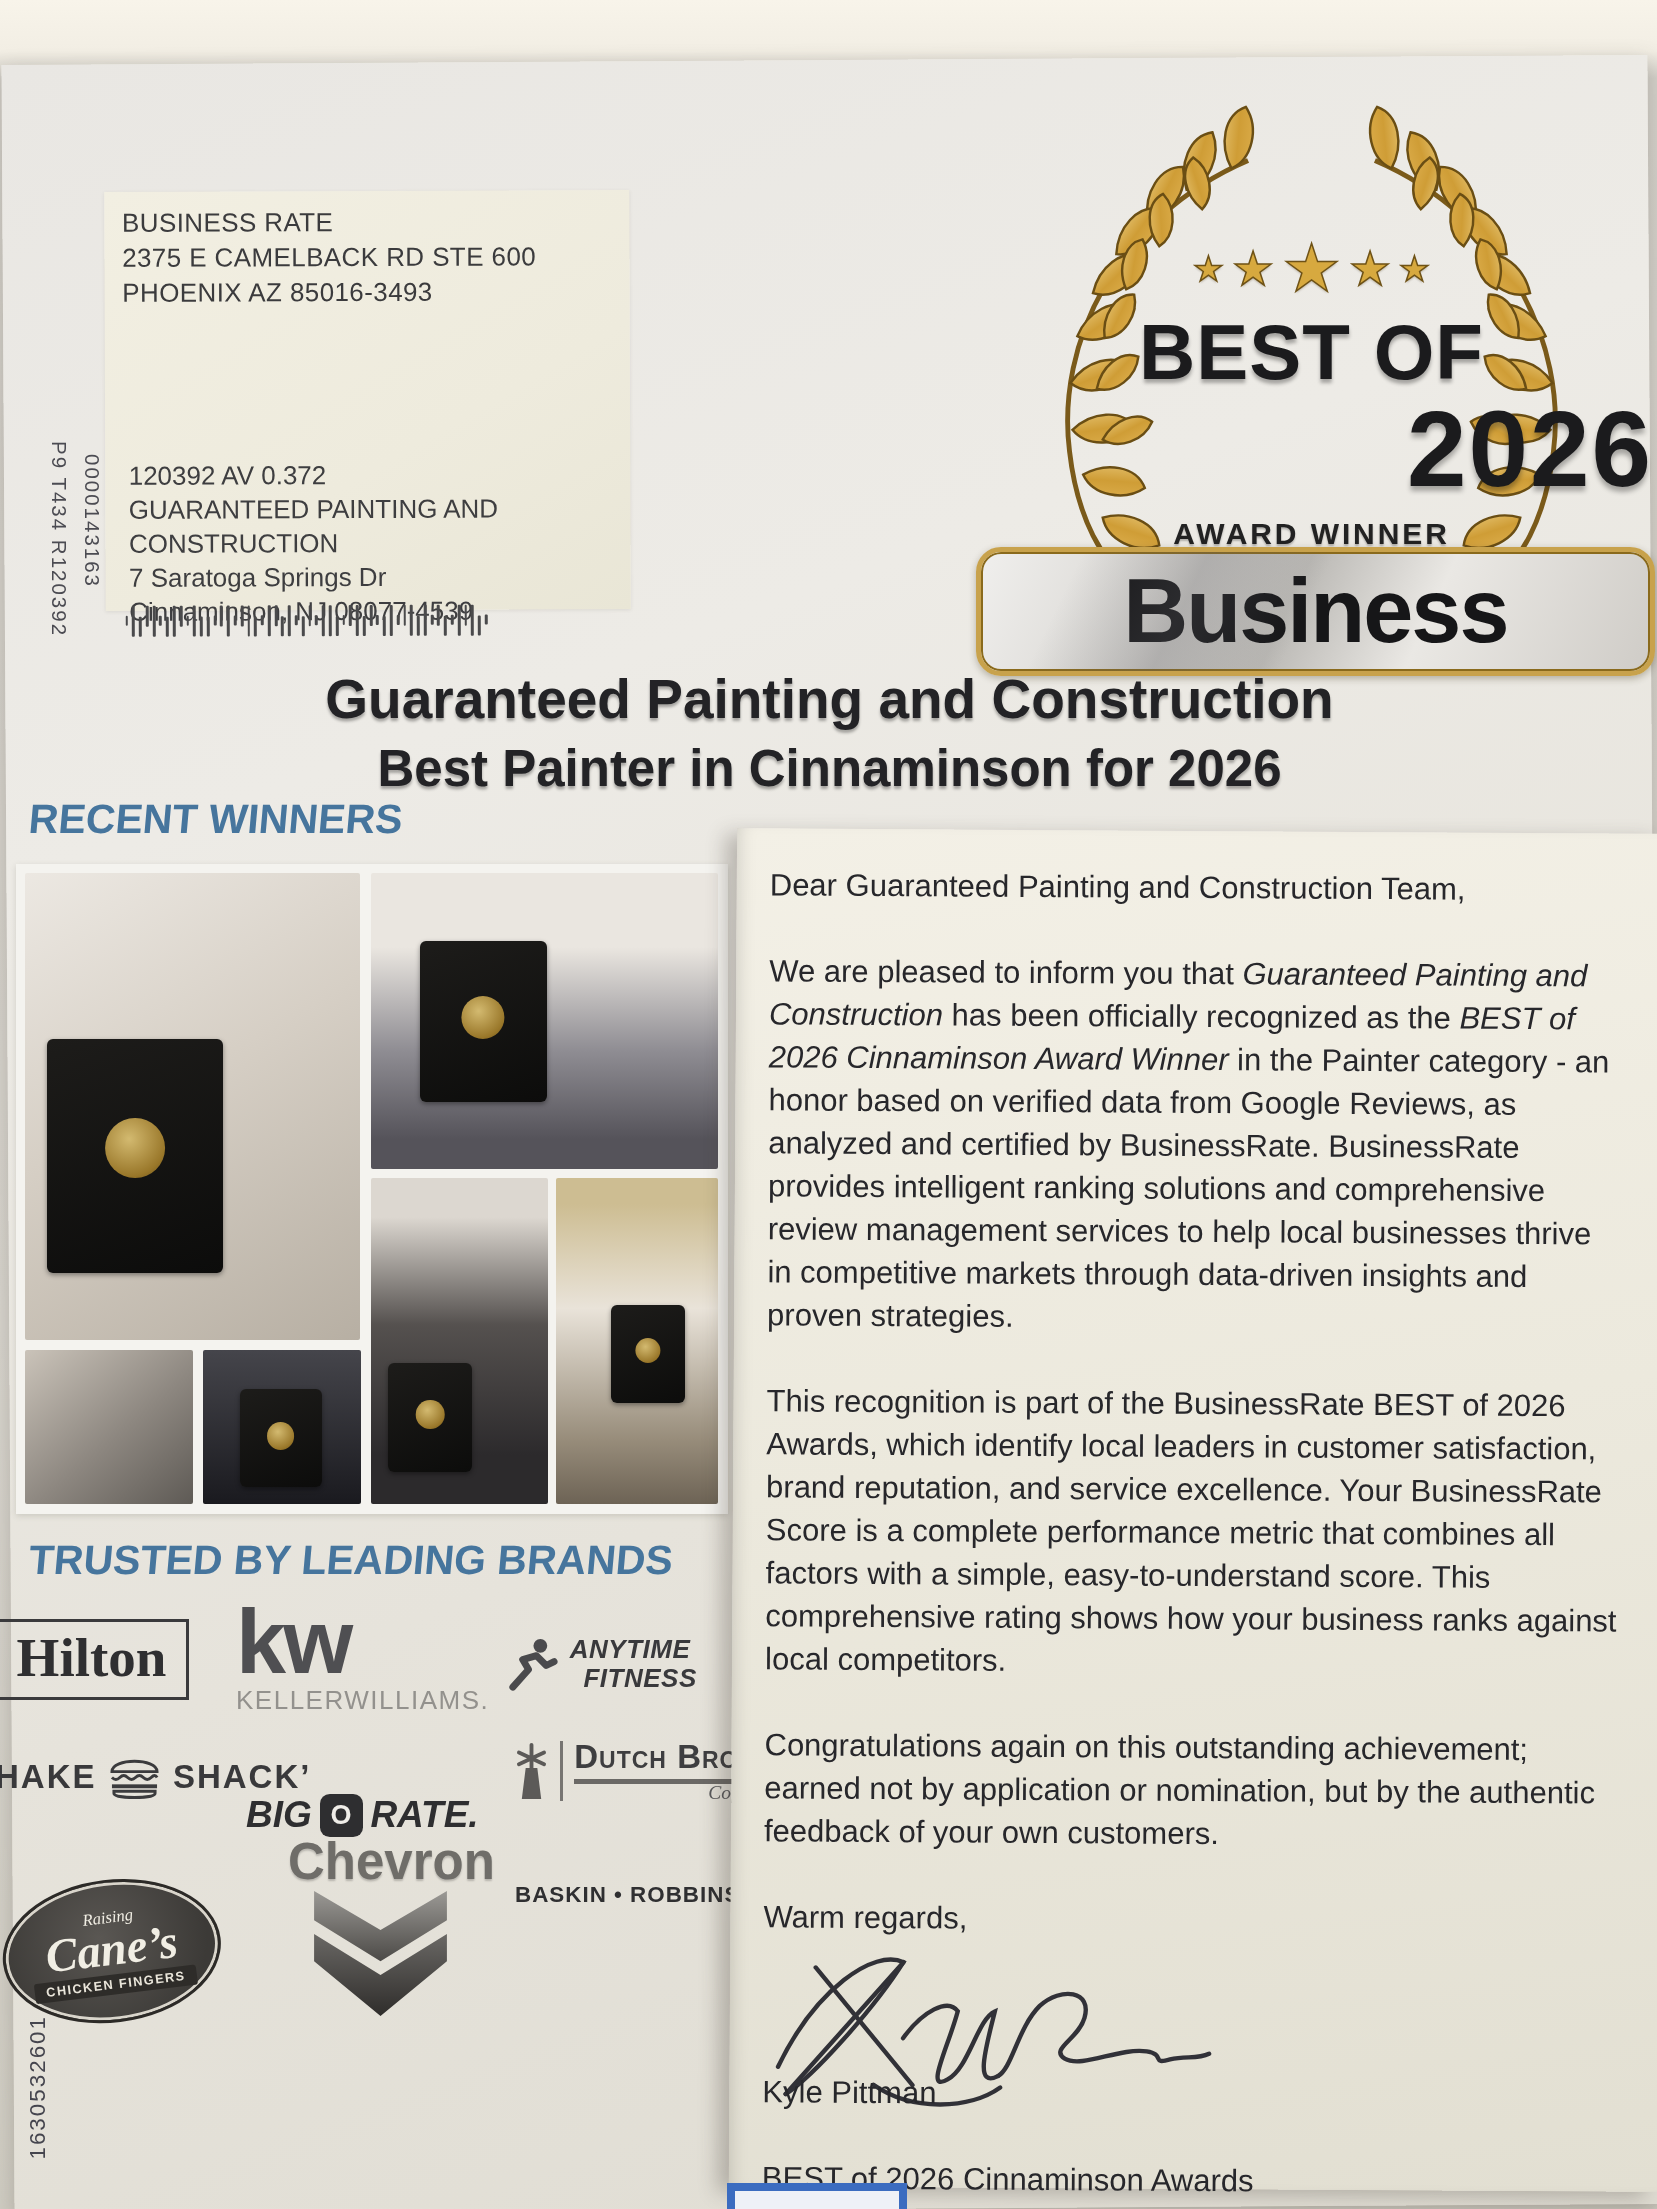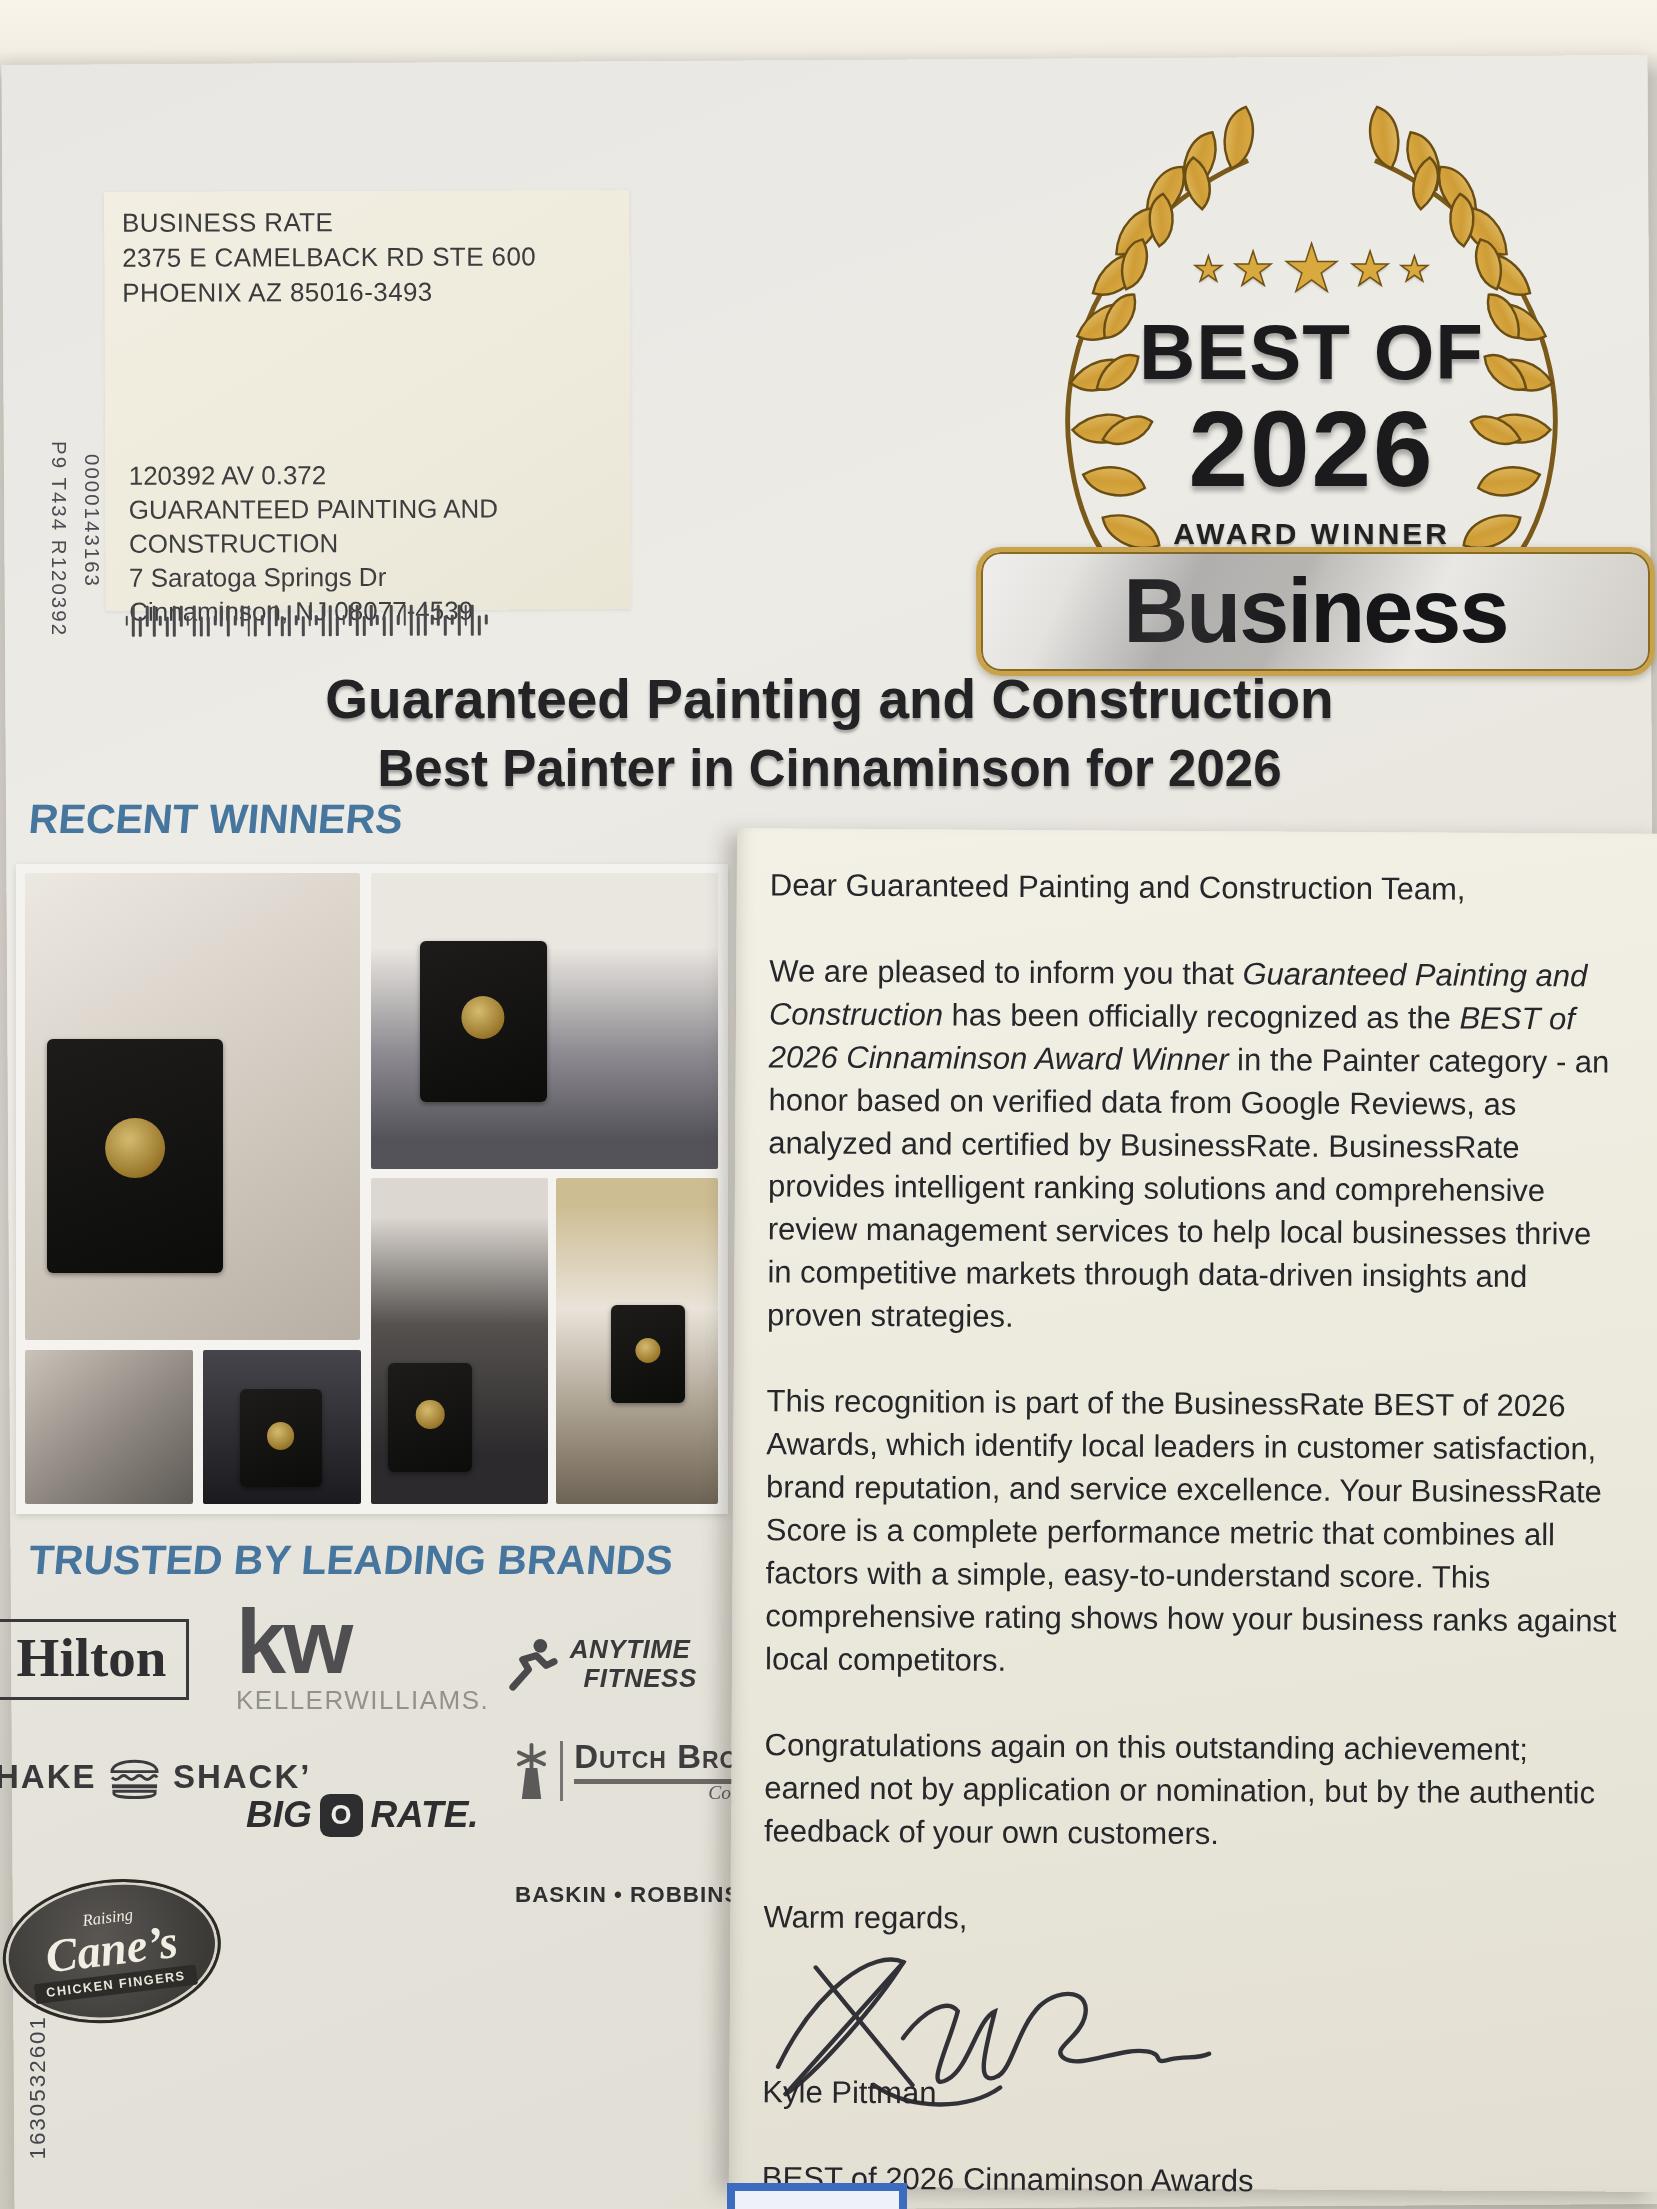--- a/index.html
+++ b/index.html
@@ -37,21 +37,21 @@
   
   .badge{position:absolute;left:970px;top:100px;width:683px;height:571px;}
   .badge svg.wreath{position:absolute;inset:0;}
   .stars{position:absolute;left:0;top:135px;width:100%;display:flex;justify-content:center;align-items:center;gap:7.8px;}
   .star{color:#d7a93f;-webkit-text-stroke:1.5px #6e5216;text-shadow:0 2px 2px rgba(60,40,0,.25);line-height:1;}
   .star.s1,.star.s5{font-size:35px;}
   .star.s2,.star.s4{font-size:47px;}
   .star.s3{font-size:66px;}
   .badge-title,.badge-year,.badge-sub{position:absolute;width:100%;text-align:center;color:#1b1b1d;font-weight:800;}
   .badge-title{top:207px;font-size:78px;letter-spacing:1px;text-shadow:0 3.9px 3.9px rgba(0,0,0,.30);}
-  .badge-year{top:287px;font-size:107px;letter-spacing:2px;text-shadow:0 4.9px 4.9px rgba(0,0,0,.30);}
+  .badge-year{top:287px;font-size:107px;letter-spacing:2px;text-shadow:0 4.9px 4.9px rgba(0,0,0,.30);text-align:right;}
   .badge-sub{top:417px;font-size:30px;letter-spacing:2.9px;font-weight:700;color:#222;text-shadow:0 2px 2px rgba(0,0,0,.25);}
   .plate{
     position:absolute;left:5.9px;top:447px;width:669px;height:119px;border-radius:25px;
     background:linear-gradient(115deg,#f0efed 0%,#d8d6d2 28%,#bbb9b5 46%,#eae8e4 66%,#cfccc7 100%);
     border:5.9px solid #c8a24c;box-shadow:0 0 0 2px #8a6a1c inset,0 2.9px 7.8px rgba(60,50,20,.3);
     display:flex;align-items:center;justify-content:center;overflow:hidden;
   }
   .plate::after{content:'';position:absolute;left:12%;top:-50%;width:34%;height:220%;
     background:linear-gradient(90deg,rgba(95,95,100,0) 0%,rgba(95,95,100,.30) 50%,rgba(95,95,100,0) 100%);
     transform:rotate(26deg);}
@@ -330,20 +330,37 @@
     </div>
   </div>
 
   <div class="brand canes">
     <div class="oval">
       <div class="raising">Raising</div>
       <div class="script">Cane’s</div>
       <div class="banner">CHICKEN FINGERS</div>
     </div>
   </div>
+  <div class="brand chevlogo">
+    <div class="word">Chevron</div>
+    <svg width="133" height="125" viewBox="0 0 136 128">
+      <defs>
+        <linearGradient id="cv1" x1="0" y1="0" x2="0" y2="1">
+            <stop offset="0" stop-color="#9b9995"></stop>
+            <stop offset="1" stop-color="#4c4a47"></stop>
+          </linearGradient>
+        <linearGradient id="cv2" x1="0" y1="0" x2="0" y2="1">
+            <stop offset="0" stop-color="#6a6865"></stop>
+            <stop offset="1" stop-color="#2f2d2b"></stop>
+          </linearGradient>
+      </defs>
+      <polygon points="0,0 68,40 136,0 136,30 68,72 0,30" fill="url(#cv1)"></polygon>
+      <polygon points="0,44 68,86 136,44 136,72 68,128 0,72" fill="url(#cv2)"></polygon>
+    </svg>
+  </div>
   <div class="brand br">
     <div class="name">BASKIN • ROBBINS™</div>
   </div>
 
   <div class="sheet">
     <div class="letter-body">
       <p>Dear Guaranteed Painting and Construction Team,</p>
       <p><span>We are pleased to inform you that </span><span class="it">Guaranteed Painting and Construction</span><span> has been officially recognized as the </span><span class="it">BEST of 2026 Cinnaminson Award Winner</span><span> in the Painter category - an honor based on verified data from Google Reviews, as analyzed and certified by BusinessRate. BusinessRate provides intelligent ranking solutions and comprehensive review management services to help local businesses thrive in competitive markets through data-driven insights and proven strategies.</span></p>
       <p><span>This recognition is part of the BusinessRate BEST of 2026 Awards, which identify local leaders in customer satisfaction, brand reputation, and service excellence. Your BusinessRate Score is a complete performance metric that combines all factors with a simple, easy-to-understand score. This comprehensive rating shows how your business ranks against local competitors.</span></p>
       <p><span>Congratulations again on this outstanding achievement; earned not by application or nomination, but by the authentic feedback of your own customers.</span></p>

